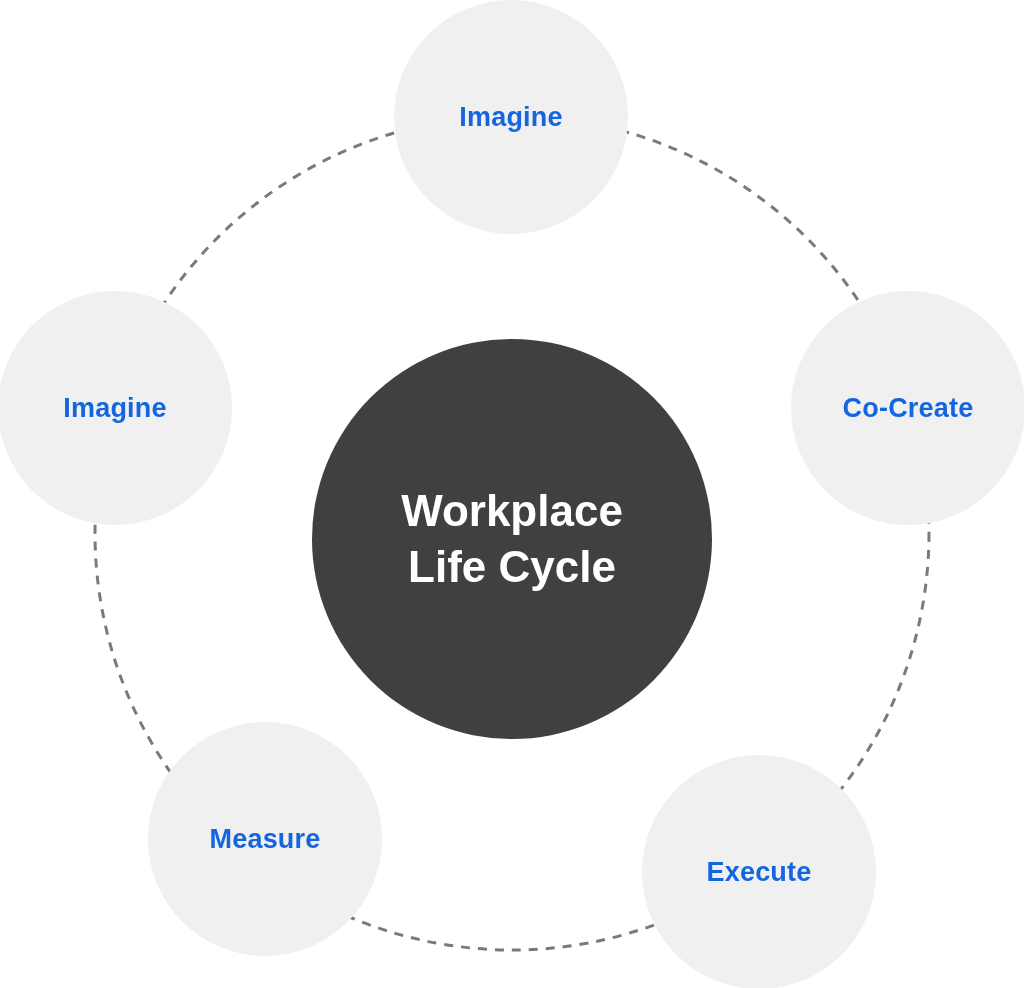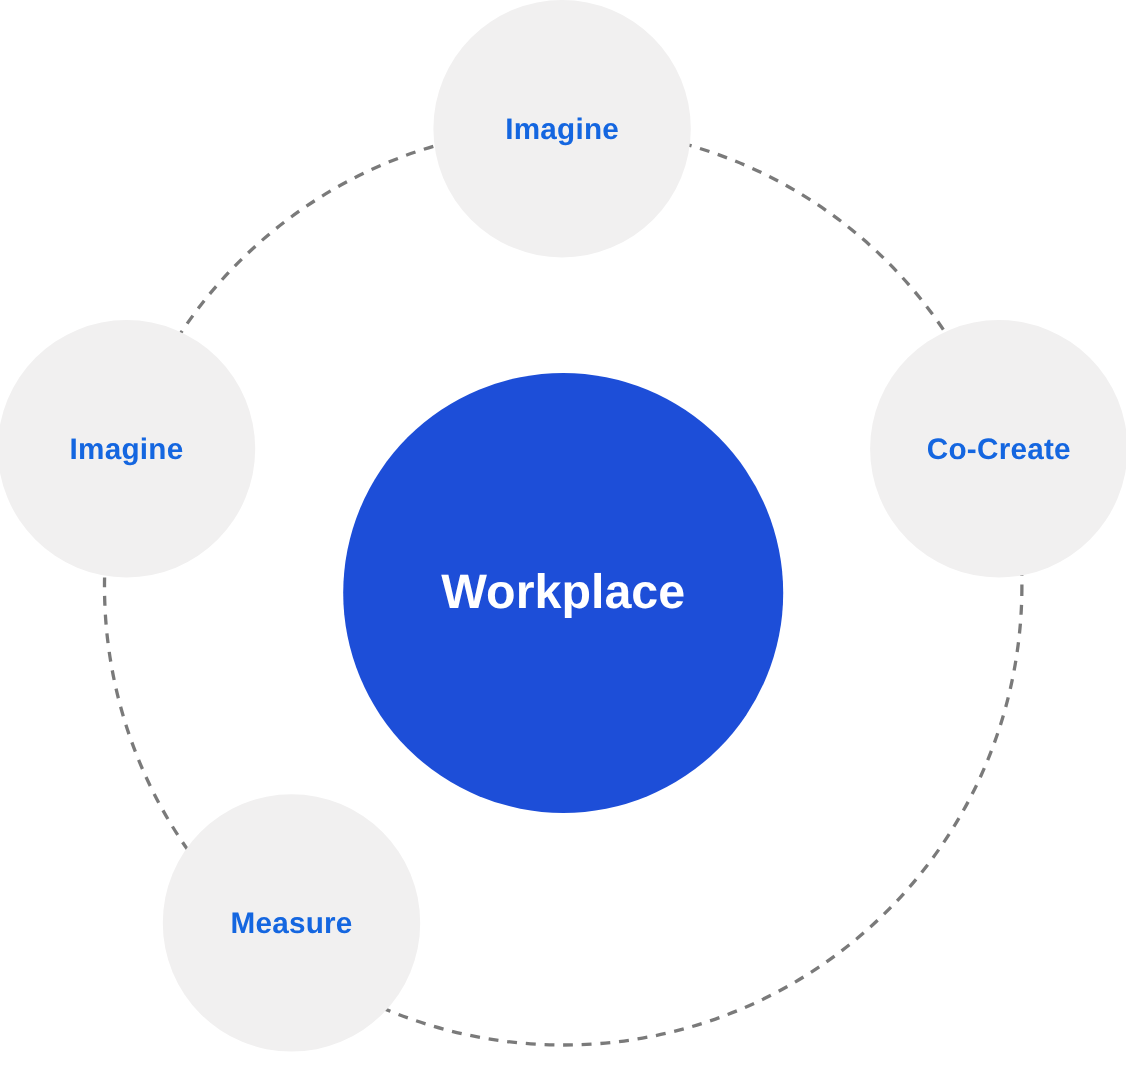--- a/index.html
+++ b/index.html
@@ -37,21 +37,21 @@
     color: #1466e0;
     font-size: 27px;
     font-weight: 700;
     letter-spacing: 0.2px;
   }
   .center-node {
     width: 400px;
     height: 400px;
     left: 312px;
     top: 339px;
-    background: #1d4ed8;
+    background: #404040;
     color: #ffffff;
     font-size: 44px;
     font-weight: 700;
     line-height: 1.27;
   }
   
   .pos-top          { left: 394px; top:   0px; }   
   .pos-right        { left: 791px; top: 291px; text-align: center; }   
   .pos-bottom-right { left: 642px; top: 755px; }   
   .pos-bottom-left  { left: 148px; top: 722px; }   
@@ -62,31 +62,35 @@
 
 <div class="canvas">
 
   <svg class="ring-svg" viewBox="0 0 1024 988" xmlns="http://www.w3.org/2000/svg" aria-hidden="true">
     <circle cx="512" cy="533" r="417" fill="none" stroke="#7a7a7a" stroke-width="3" stroke-dasharray="9 8"></circle>
   </svg>
 
   <div class="node center-node">
     <div>
       <div>Workplace</div>
+      <div>Life Cycle</div>
     </div>
   </div>
 
   <div class="node satellite pos-top">
     <span>Imagine</span>
   </div>
 
   <div class="node satellite pos-right">
     <span>Co-Create</span>
   </div>
 
+  <div class="node satellite pos-bottom-right">
+    <span>Execute</span>
+  </div>
 
   <div class="node satellite pos-bottom-left">
     <span>Measure</span>
   </div>
 
   <div class="node satellite pos-left">
     <span>Imagine</span>
   </div>
 
 </div>

